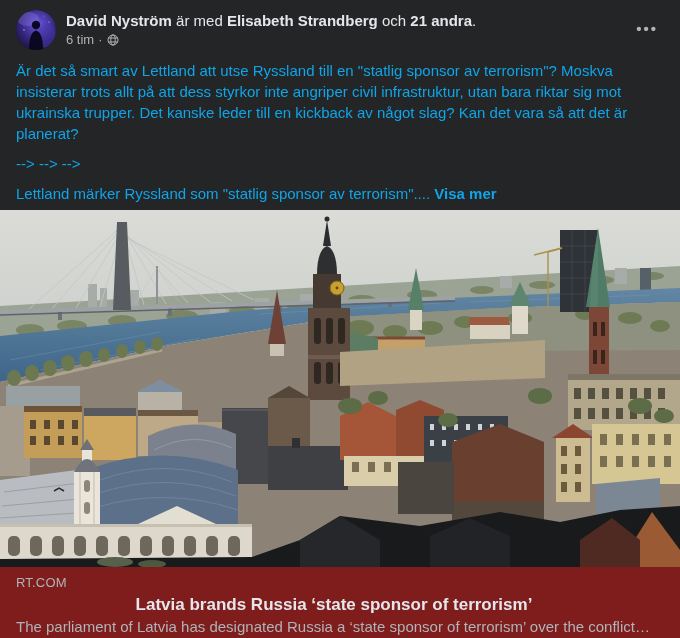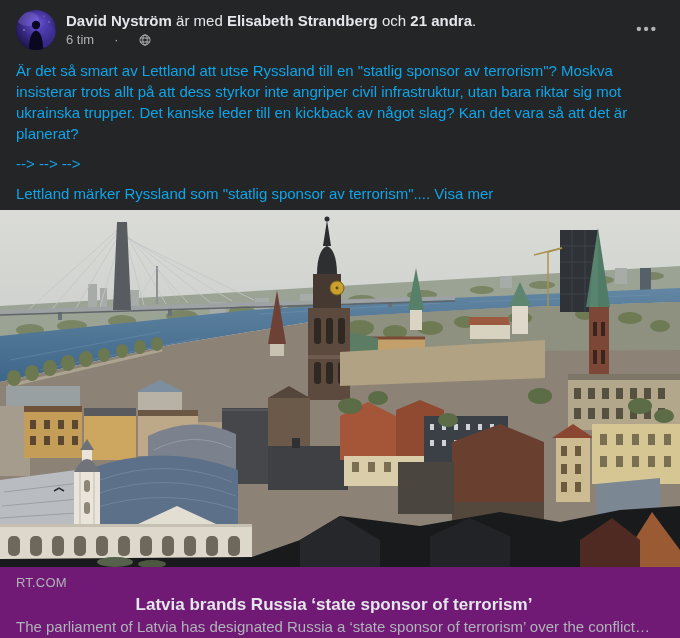--- a/index.html
+++ b/index.html
@@ -9,34 +9,34 @@
     font-family:"Liberation Sans", sans-serif; color:#e4e6eb;
     display:flex; flex-direction:column;
   }
   
   .header { display:flex; padding:10px 16px 0 16px; height:54px; flex:0 0 54px; }
   .avatar { width:40px; height:40px; border-radius:50%; overflow:hidden; flex:0 0 40px; cursor:pointer; background:#1c1440; }
   .avatar svg { display:block; }
   .header-info { margin-left:10px; flex:1; min-width:0; }
   .name-line { font-size:15px; line-height:19px; color:#e4e6eb; margin-top:1px; }
   .name-line .bold { font-weight:700; cursor:pointer; }
-  .meta-line { font-size:13px; color:#b0b3b8; display:flex; align-items:center; gap:20px; margin-top:2px; }
+  .meta-line { font-size:13px; color:#b0b3b8; display:flex; align-items:center; gap:4px; margin-top:2px; }
   .meta-line .ts { cursor:pointer; }
   .globe { display:inline-flex; }
   .more { color:#b0b3b8; font-size:15px; letter-spacing:2px; padding:2px 6px; cursor:pointer; align-self:flex-start; margin-top:8px; font-weight:700; }
   
   .content { padding:6px 16px 0 16px; font-size:15px; line-height:21px; color:#0ea5e9; flex:0 0 154px; }
   .content p { margin:0 0 9px 0; }
   .content p.last { margin-bottom:6px; }
-  .see-more { font-weight:400; cursor:pointer; white-space:nowrap; }
+  .see-more { font-weight:700; cursor:pointer; white-space:nowrap; }
   
   .photo { width:680px; height:357px; flex:0 0 357px; cursor:pointer; position:relative; background:#cfd2ce; }
   .photo svg { display:block; }
   
-  .link-card { display:block; background:#701a75; padding:8px 28px 6px 16px; cursor:pointer; flex:1; min-height:0; }
+  .link-card { display:block; background:#7f1d1d; padding:8px 28px 6px 16px; cursor:pointer; flex:1; min-height:0; }
   .domain { font-size:13px; color:#b0b3b8; text-transform:uppercase; line-height:16px; letter-spacing:.2px; }
   .title { font-size:17px; font-weight:700; color:#e4e6eb; line-height:21px; margin-top:3px;
            white-space:nowrap; overflow:hidden;text-align:center; }
   .desc { font-size:15px; color:#b0b3b8; line-height:18px; margin-top:3px;
           white-space:nowrap; overflow:hidden; }
 </style>
 </head>
 <body>
 
 <div class="post">

